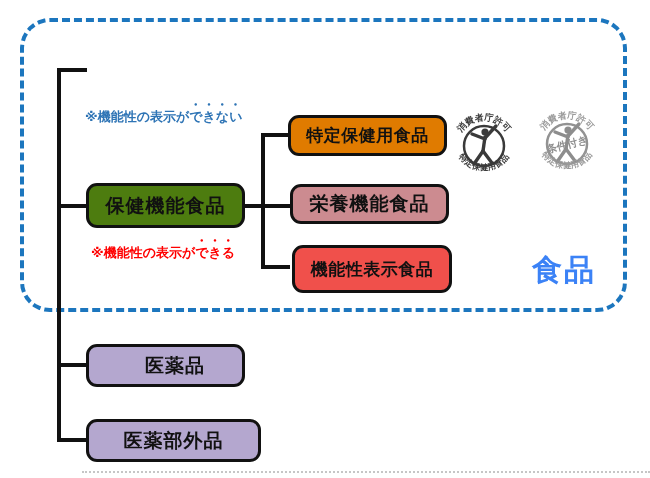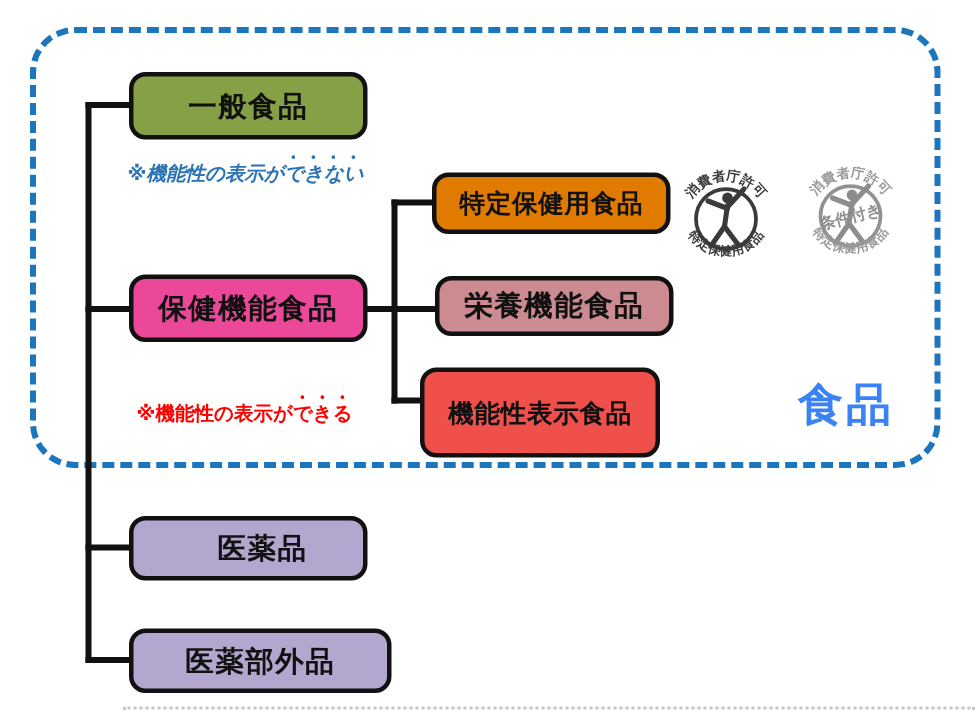--- a/index.html
+++ b/index.html
@@ -15,29 +15,29 @@
   
   .line{position:absolute;background:#111111;}
   
   .box{
     position:absolute;box-sizing:border-box;border:3px solid #111111;border-radius:11px;
     display:flex;align-items:center;justify-content:center;
     font-weight:bold;color:#111111;font-size:19px;letter-spacing:1px;
   }
   .box.small-label{font-size:17px;letter-spacing:0.5px;}
   .bg-green{background:#86a046;}
-  .bg-peach{background:#ec4899;}
+  .bg-peach{background:#4d7c0f;}
   .bg-orange{background:#e07b00;}
   .bg-rose{background:#cc8b90;}
   .bg-red{background:#f0504b;}
   .bg-purple{background:#b4a7cf;}
   
   .note{position:absolute;font-weight:bold;font-size:13px;white-space:nowrap;}
   .note-blue{color:#2e74b5;}
-  .note-red{color:#ff0000;margin-top:24px;}
+  .note-red{color:#ff0000;}
   .emph{-webkit-text-emphasis:filled dot;text-emphasis:filled dot;-webkit-text-emphasis-position:over right;text-emphasis-position:over right;}
   
   .description{
     position:absolute;left:268px;top:48px;width:310px;
     font-size:12.5px;font-weight:bold;color:#1a1a1a;line-height:21px;white-space:nowrap;
   }
   
   .area-label{
     position:absolute;left:524px;top:250px;width:80px;text-align:center;
     font-size:30px;font-weight:bold;color:#3b82f6;letter-spacing:2px;
@@ -60,25 +60,22 @@
   <div class="line" style="left:57px;top:68px;width:30px;height:4px;"></div>
   <div class="line" style="left:57px;top:204px;width:30px;height:4px;"></div>
   <div class="line" style="left:57px;top:363px;width:30px;height:4px;"></div>
 
   <div class="line" style="left:57px;top:438px;width:30px;height:4px;"></div>
   <div class="line" style="left:243px;top:204px;width:49px;height:4px;"></div>
   <div class="line" style="left:261px;top:133px;width:4px;height:136px;"></div>
   <div class="line" style="left:261px;top:133px;width:29px;height:4px;"></div>
   <div class="line" style="left:261px;top:265px;width:29px;height:4px;"></div>
 
-  <div class="box bg-green" style="left:86px;top:48px;width:159px;height:45px;">
-    <span>一般食品</span>
-  </div>
 
-  <div class="note note-blue" style="left:85px;top:101px;font-style:italic;">
+  <div class="note note-blue" style="left:85px;top:101px;">
     <span>※機能性の表示が</span><span class="emph">できない</span>
   </div>
 
   <div class="box bg-peach" style="left:86px;top:183px;width:159px;height:45px;">
     <span>保健機能食品</span>
   </div>
 
   <div class="note note-red" style="left:91px;top:237px;">
     <span>※機能性の表示が</span><span class="emph">できる</span>
   </div>
@@ -92,21 +89,21 @@
   </div>
 
   <div class="box bg-orange small-label" style="left:288px;top:115px;width:159px;height:41px;">
     <span>特定保健用食品</span>
   </div>
 
   <div class="box bg-rose" style="left:290px;top:184px;width:159px;height:40px;">
     <span>栄養機能食品</span>
   </div>
 
-  <div class="box bg-red small-label" style="left:280px;top:245px;width:160px;height:60px;">
+  <div class="box bg-red small-label" style="left:292px;top:245px;width:160px;height:48px;">
     <span>機能性表示食品</span>
   </div>
 
 
   <svg class="seal" style="left:450px;top:104px;" width="68" height="76" viewBox="0 0 68 76">
     <defs>
       <path id="s1t" d="M 8,36 A 27,27 0 0 1 60,36" fill="none"></path>
       <path id="s1b" d="M 5,44 A 30,30 0 0 0 63,44" fill="none"></path>
     </defs>
     <circle cx="34" cy="42" r="20" fill="none" stroke="#3a3a3a" stroke-width="2.5"></circle>

